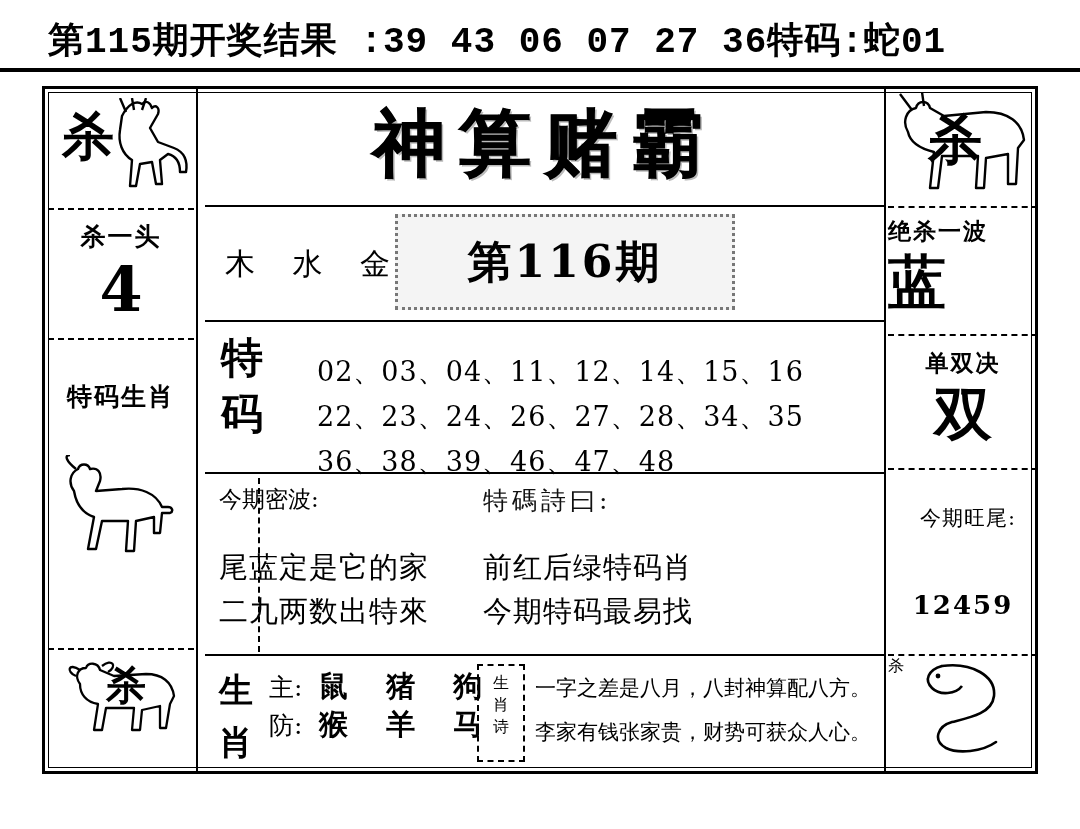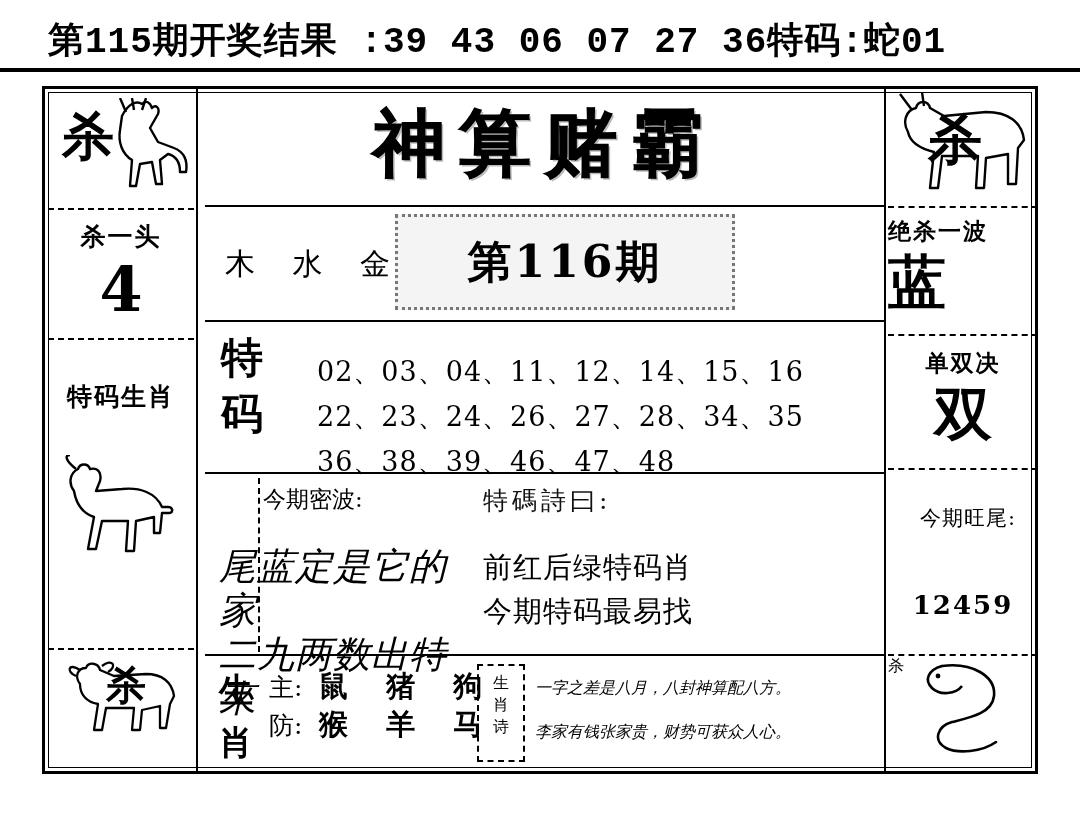--- a/index.html
+++ b/index.html
@@ -47,39 +47,39 @@
 
   .numbers{position:absolute;left:205px;top:322px;width:680px;height:150px;}
   .numbers .tm{position:absolute;left:16px;top:8px;width:90px;font-family:"DejaVu Serif","Liberation Serif",serif;
      font-weight:bold;font-size:42px;line-height:56px;letter-spacing:2px;text-align:left;}
   .numrows{position:absolute;left:112px;top:27px;width:560px;}
   .numrow{font-family:"DejaVu Serif","Liberation Serif",serif;font-size:27px;line-height:45px;letter-spacing:1px;white-space:nowrap;}
   .numbers-rule{position:absolute;left:205px;top:472px;width:680px;height:2px;background:#000;}
 
   .mid-text{position:absolute;left:205px;top:474px;width:680px;height:180px;}
   .mb-left{position:absolute;left:14px;top:10px;width:240px;}
-  .mb-left .hd{font-family:"DejaVu Serif","Liberation Serif",serif;font-size:23px;margin-bottom:30px;margin-left:44px;}
-  .mb-left .ln{font-family:"DejaVu Serif","Liberation Serif",serif;font-size:37px;line-height:44px;letter-spacing:1px;font-style:italic;}
+  .mb-left .hd{font-family:"DejaVu Serif","Liberation Serif",serif;font-size:23px;margin-bottom:30px;}
+  .mb-left .ln{font-family:"DejaVu Serif","Liberation Serif",serif;font-size:29px;line-height:44px;letter-spacing:1px;}
   .mid-vline{position:absolute;left:258px;top:478px;width:2px;height:174px;border-left:2px dashed #000;}
   .mb-right{position:absolute;left:278px;top:10px;width:380px;}
   .mb-right .hd{font-family:"DejaVu Serif","Liberation Serif",serif;font-size:25px;letter-spacing:4px;margin-bottom:28px;color:#111;}
   .mb-right .ln{font-family:"DejaVu Serif","Liberation Serif",serif;font-size:29px;line-height:44px;letter-spacing:1px;}
   .mid-rule{position:absolute;left:205px;top:654px;width:680px;height:2px;background:#000;}
 
   .zodiac{position:absolute;left:205px;top:656px;width:680px;height:115px;}
   .zd-title{position:absolute;left:14px;top:8px;font-family:"DejaVu Serif","Liberation Serif",serif;font-weight:bold;
      font-size:34px;line-height:52px;letter-spacing:2px;}
   .zd-rows{position:absolute;left:64px;top:12px;}
   .zd-row{font-family:"DejaVu Serif","Liberation Serif",serif;font-size:27px;line-height:36px;white-space:nowrap;}
   .zd-row .k{font-size:25px;margin-right:8px;}
   .zd-row .v{letter-spacing:14px;font-weight:bold;font-size:29px;}
   .poem-lbl{position:absolute;left:272px;top:8px;width:48px;height:98px;border:2px dashed #000;box-sizing:border-box;
      font-family:"DejaVu Serif","Liberation Serif",serif;font-size:16px;line-height:22px;text-align:center;padding-top:6px;}
   .poem-box{position:absolute;left:330px;top:10px;width:346px;height:94px;}
-  .poem-box .ln{font-family:"DejaVu Serif","Liberation Serif",serif;font-size:16px;line-height:44px;white-space:nowrap;font-style:italic;}
+  .poem-box .ln{font-family:"DejaVu Serif","Liberation Serif",serif;font-size:21px;line-height:44px;white-space:nowrap;}
 
   
   .vline-right{position:absolute;left:884px;top:89px;width:2px;height:682px;background:#000;}
   .r-kill{position:absolute;left:890px;top:92px;width:146px;height:110px;}
   .r-kill .glyph{position:absolute;left:38px;top:12px;font-family:"DejaVu Serif","Liberation Serif",serif;font-size:54px;font-weight:bold;}
 
   .r-wave{position:absolute;left:888px;top:206px;width:150px;height:130px;border-top:2px dashed #000;border-bottom:2px dashed #000;box-sizing:border-box;text-align:left;}
   .r-wave .lbl{font-family:"DejaVu Serif","Liberation Serif",serif;font-weight:bold;font-size:23px;margin-top:8px;letter-spacing:2px;}
   .r-wave .big{font-family:"DejaVu Serif","Liberation Serif",serif;font-weight:bold;font-size:58px;line-height:62px;margin-top:4px;}
 

